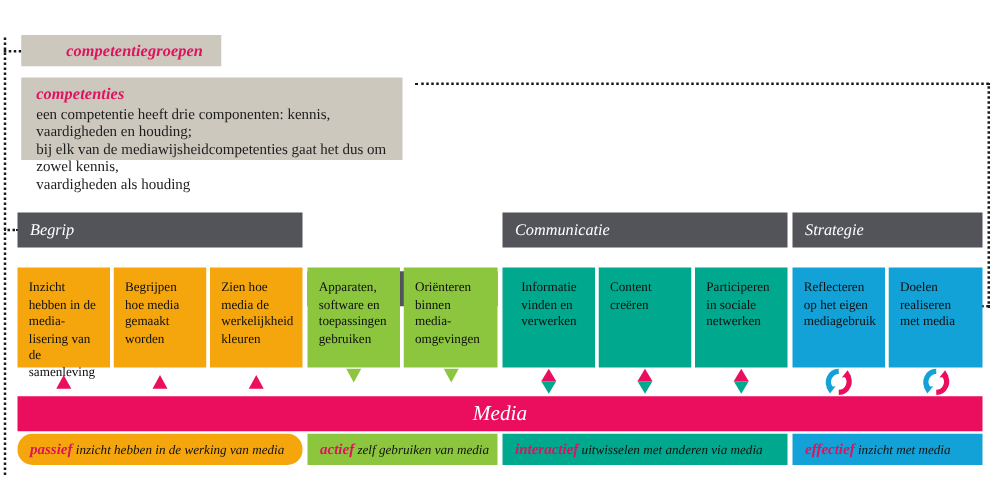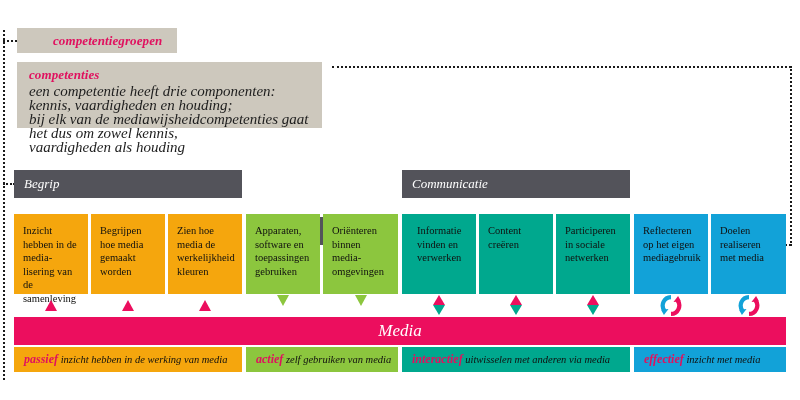--- a/index.html
+++ b/index.html
@@ -27,22 +27,21 @@
     color:#e0115f;
     font-weight:bold;
     font-style:italic;
     font-size:13px;
     line-height:16px;
     letter-spacing:.1px;
     white-space:nowrap;
   }
   .cap-body{
     color:#1d1d1d;
-    font-style:italic;
-    font-size:15px;
+    font-size:12px;
     line-height:14px;
     margin-top:1px;
   }
 
   
   #matrix{position:absolute;left:14px;top:170px;width:772px;}
 
   .hdr-row{position:relative;height:43px;}
   .grp-hdr{
     position:absolute;top:0;height:28px;
@@ -131,20 +130,21 @@
     <div class="cap-title">competenties</div>
     <div class="cap-body">een competentie heeft drie componenten: kennis, vaardigheden en houding;<br>bij elk van de mediawijsheidcompetenties gaat het dus om zowel kennis,<br>vaardigheden als houding</div>
   </div>
 
   <div id="matrix">
 
     <div class="hdr-row">
         <div class="grp-hdr" style="left: 0px; width: 228px;"><span>Begrip</span></div>
         <div class="grp-hdr" style="left: 232px; width: 152px; margin-top: 47px;"><span>Gebruik</span></div>
         <div class="grp-hdr" style="left: 388px; width: 228px;"><span>Communicatie</span></div>
+        <div class="grp-hdr" style="left: 620px; width: 152px;"><span>Strategie</span></div>
       </div>
 
     <div class="cell-row">
         <div class="cell" style="left: 0px; width: 74px; background: rgb(245, 166, 13);"><span>Inzicht hebben in de media­lisering van de samenleving</span></div>
         <div class="cell" style="left: 77px; width: 74px; background: rgb(245, 166, 13);"><span>Begrijpen hoe media gemaakt worden</span></div>
         <div class="cell" style="left: 154px; width: 74px; background: rgb(245, 166, 13);"><span>Zien hoe media de werkelijkheid kleuren</span></div>
         <div class="cell" style="left: 232px; width: 74px; background: rgb(140, 198, 62);"><span>Apparaten, software en toepassingen gebruiken</span></div>
         <div class="cell" style="left: 309px; width: 75px; background: rgb(140, 198, 62);"><span>Oriënteren binnen media­omgevingen</span></div>
         <div class="cell" style="left: 388px; width: 74px; background: rgb(0, 168, 142); padding-left: 15px;"><span>Informatie vinden en verwerken</span></div>
         <div class="cell" style="left: 465px; width: 74px; background: rgb(0, 168, 142);"><span>Content creëren</span></div>
@@ -197,20 +197,20 @@
             <path d="M22.4 7.6 L14.6 8.4 L19.4 2.2 Z" fill="#ec0e5e"></path>
           </svg>
         </div>
       </div>
 
     <div class="media-bar">
       <span>Media</span>
     </div>
 
     <div class="foot-row">
-        <div class="foot" style="left: 0px; width: 228px; background: rgb(245, 166, 13);"><b>passief</b><span> inzicht hebben in de werking van media</span></div>
+        <div class="foot" style="left: 0px; width: 228px; background: rgb(245, 166, 13); border-radius: 12px;"><b>passief</b><span> inzicht hebben in de werking van media</span></div>
         <div class="foot" style="left: 232px; width: 152px; background: rgb(140, 198, 62);"><b>actief</b><span> zelf gebruiken van media</span></div>
         <div class="foot" style="left: 388px; width: 228px; background: rgb(0, 168, 142);"><b>interactief</b><span> uitwisselen met anderen via media</span></div>
         <div class="foot" style="left: 620px; width: 152px; background: rgb(18, 162, 216);"><b>effectief</b><span> inzicht met media</span></div>
       </div>
   </div>
 
 </div>
 
 </body></html>

